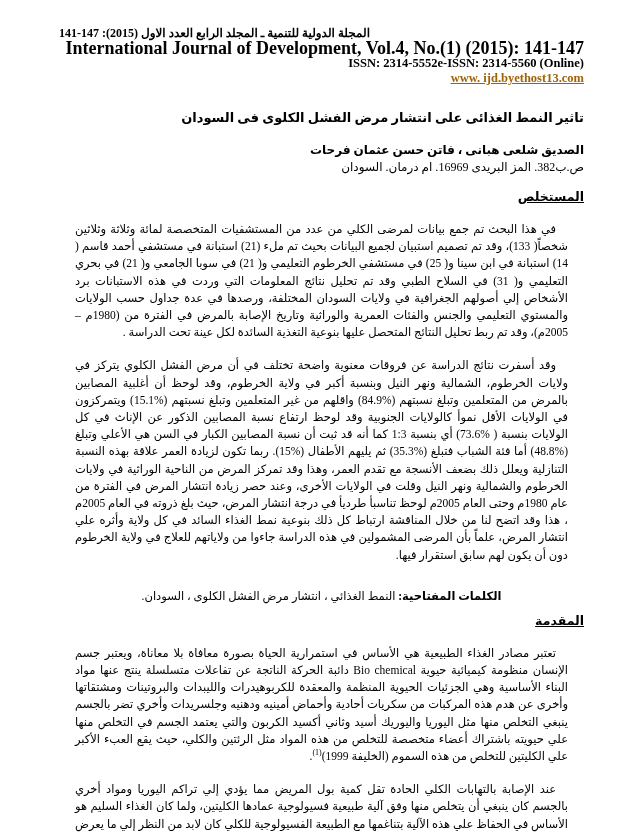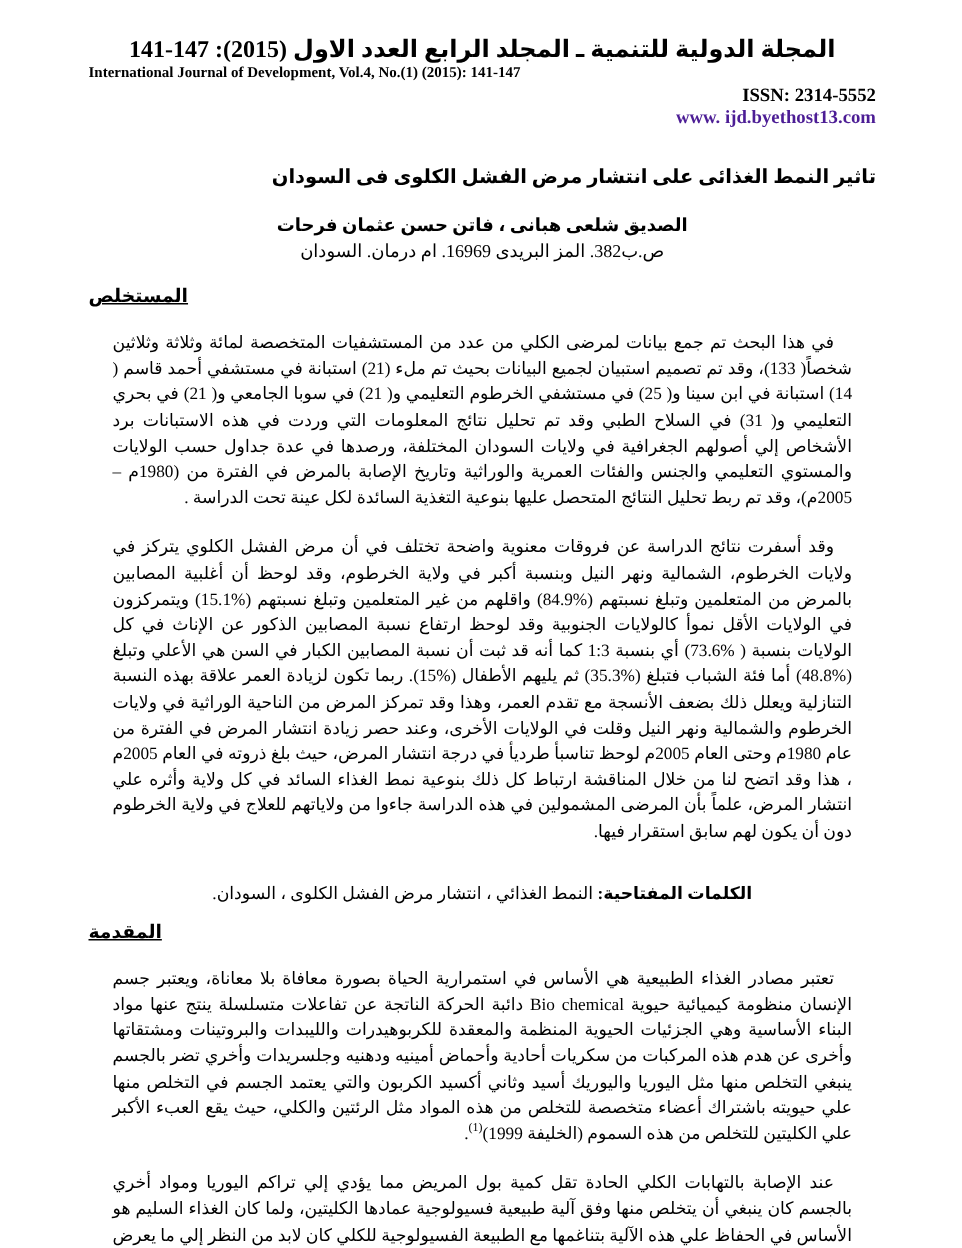--- a/index.html
+++ b/index.html
@@ -6,40 +6,40 @@
   body { width: 641px; height: 832px; overflow: hidden; }
   .page {
     box-sizing: border-box;
     width: 641px; height: 832px;
     padding: 26px 57px 0 59px;
     font-family: "Liberation Serif", "DejaVu Sans", serif;
     color: #000000;
   }
   
   .hdr-ar {
-    direction: rtl; text-align: center;
-    font-weight: 700; font-size: 16px; line-height: 15px;
+    direction: rtl; text-align: left;
+    font-weight: 700; font-size: 12px; line-height: 15px; font-family: Liberation Serif, serif;
   }
-  .hdr-en { font-weight: 700; font-size: 10px; line-height: 15px; }
+  .hdr-en { font-weight: 700; font-size: 18px; line-height: 15px; text-align: right; }
   .hdr-row {
     display: flex; justify-content: flex-end;
     font-weight: 700; font-size: 12.5px; line-height: 15px;
   }
-  .link { color: #4c1d95; cursor: pointer; }
+  .link { color: #a16207; text-decoration: underline; cursor: pointer; }
   
   .title {
     direction: rtl; text-align: right;
     font-size: 13px; font-weight: 700;
     margin: 24px 0 16px 0;
   }
-  .authors { direction: rtl; text-align: center; font-size: 12px; line-height: 17px; }
+  .authors { direction: rtl; text-align: right; font-size: 12px; line-height: 17px; }
   .authors .names { font-weight: 700; }
   
   .section-heading {
-    direction: rtl; text-align: left;
+    direction: rtl; text-align: right;
     font-size: 12.5px; font-weight: 700;
     text-decoration: underline;
     margin: 13px 0 5px 0;
   }
   .para {
     direction: rtl; unicode-bidi: embed;
     text-align: justify;
     font-size: 11.5px; line-height: 17.2px;
     margin: 16px; text-indent: 12px;
   }
@@ -55,20 +55,21 @@
 </head>
 <body>
 
 <div class="page">
 
   <header>
     <div class="hdr-ar">المجلة الدولية للتنمية ـ المجلد الرابع العدد الاول (2015): 147-141</div>
     <div class="hdr-en">International Journal of Development, Vol.4, No.(1) (2015): 141-147</div>
     <div class="hdr-row">
       <span>ISSN: 2314-5552</span>
+      <span>e-ISSN: 2314-5560 (Online)</span>
     </div>
     <div class="hdr-row">
       <a class="link">www. ijd.byethost13.com</a>
     </div>
   </header>
 
   <h1 class="title">تاثير النمط الغذائى على انتشار مرض الفشل الكلوى فى السودان</h1>
 
   <div class="authors">
     <div class="names">الصديق شلعى هبانى ، فاتن حسن عثمان فرحات</div>

